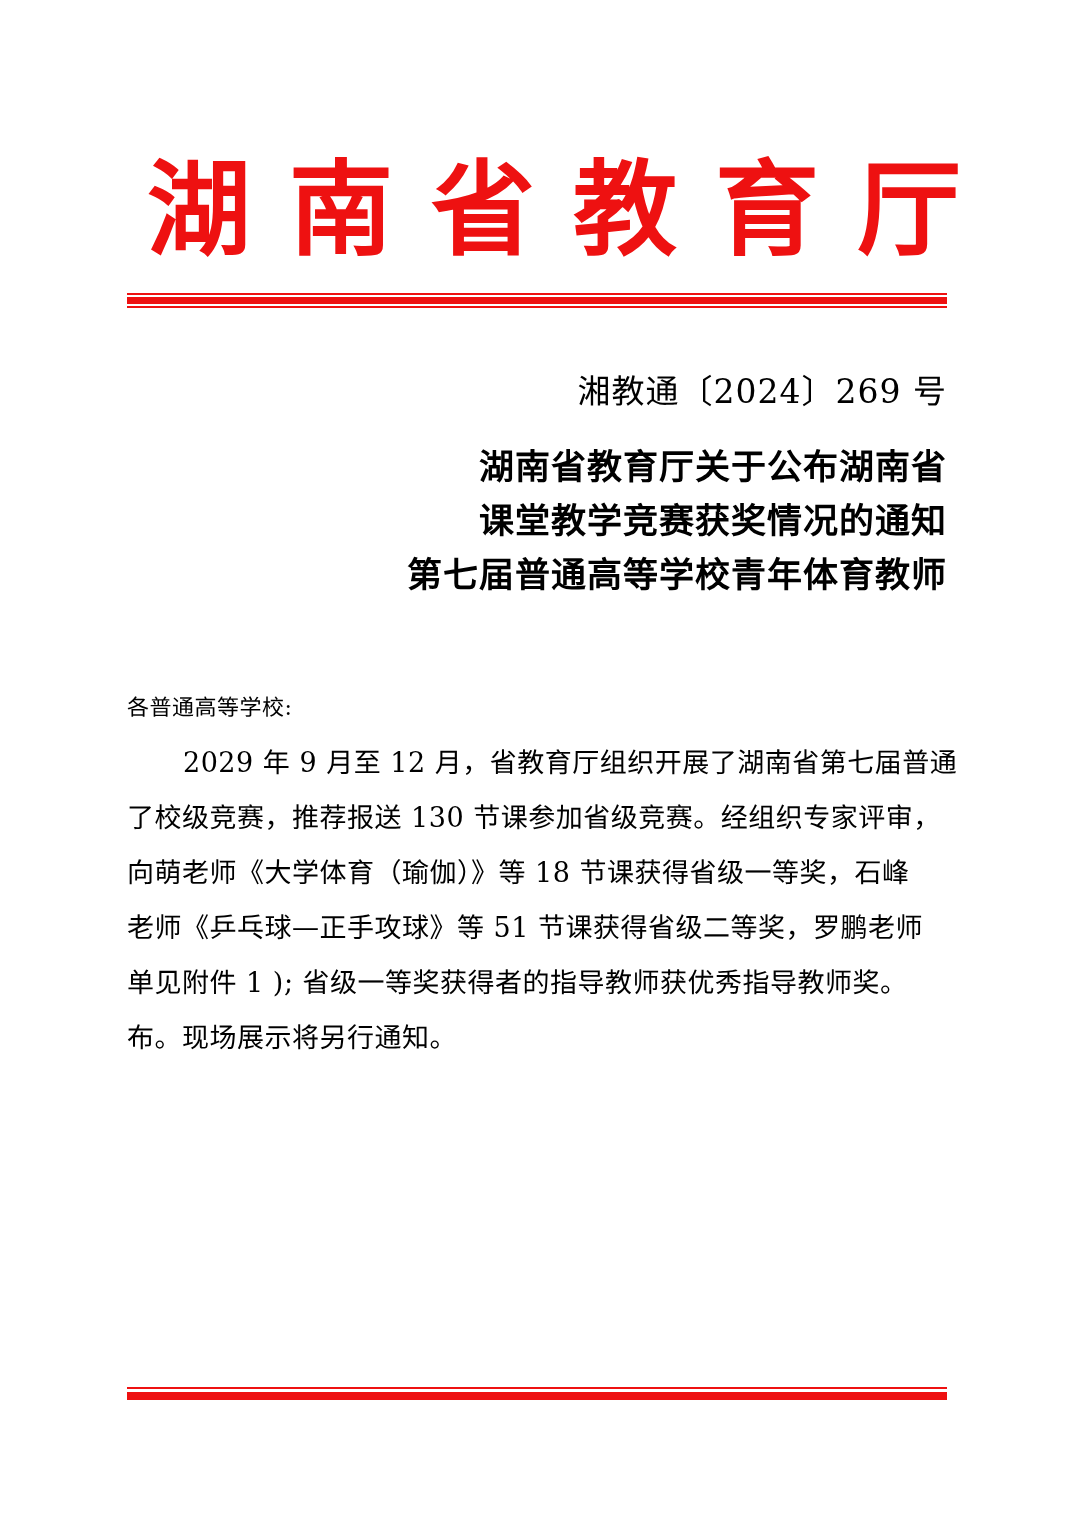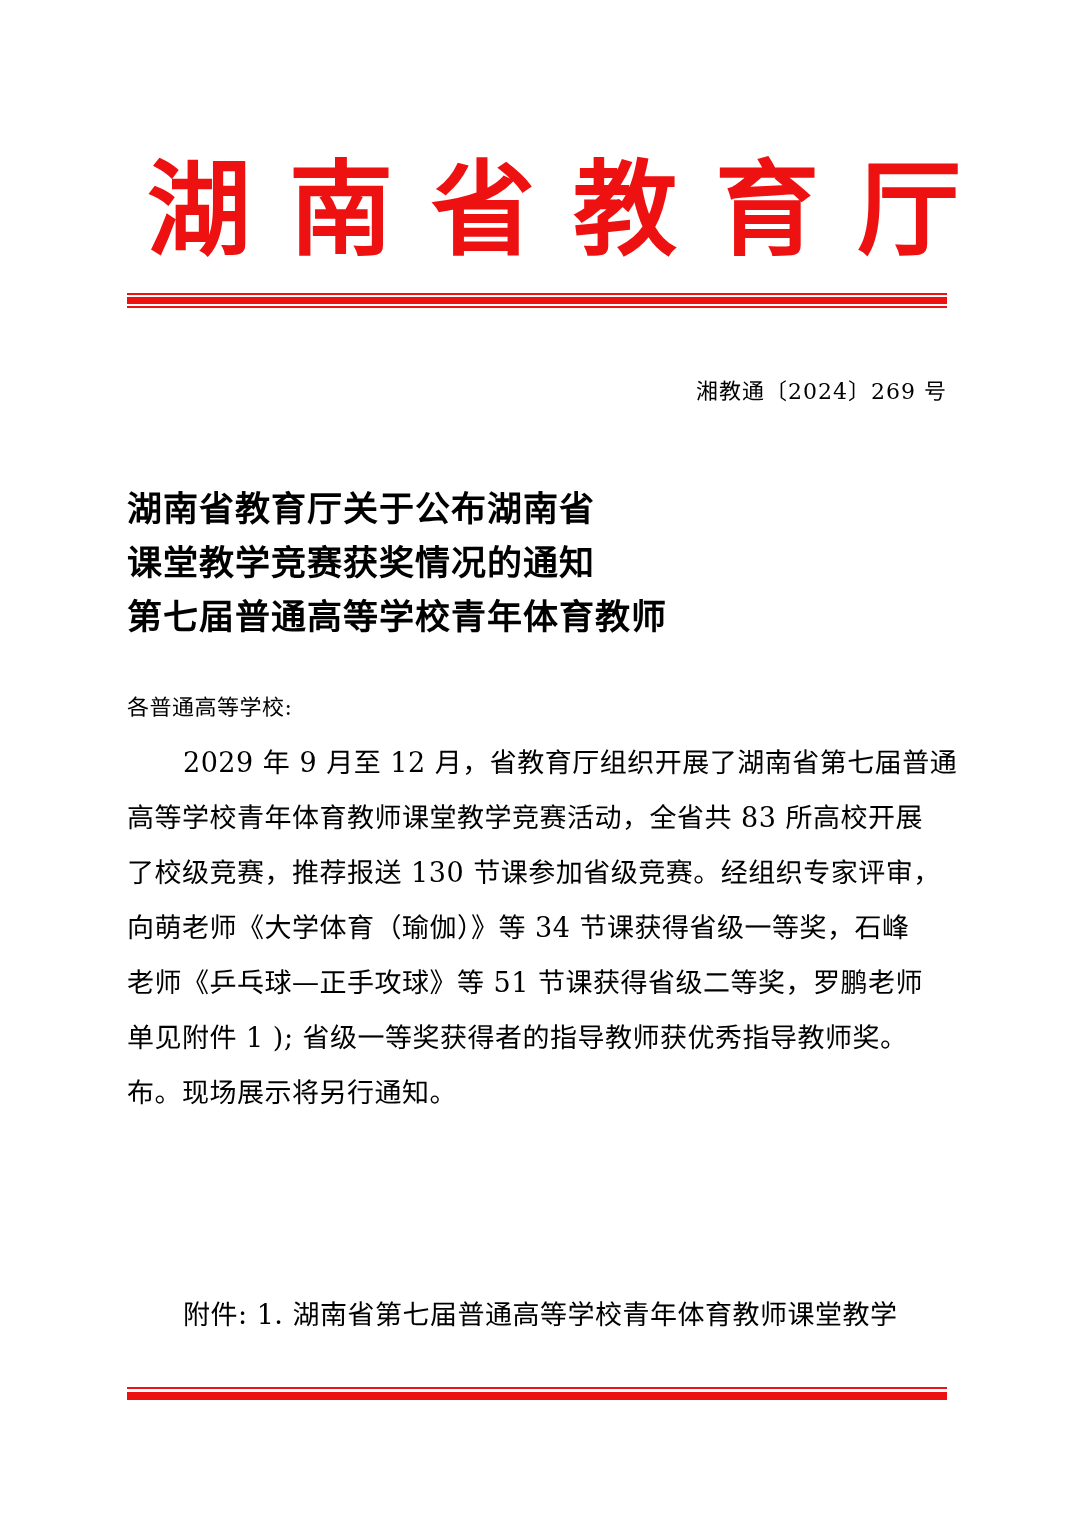--- a/index.html
+++ b/index.html
@@ -73,33 +73,33 @@
     background: #ee1111;
   }
 
   
   .doc-number {
     position: absolute;
     left: 127px;
     top: 372px;
     width: 820px;
     text-align: right;
-    font-size: 22px;
+    font-size: 33px;
     line-height: 40px;
     letter-spacing: 1px;
     white-space: nowrap;
   }
 
   
   .doc-title {
     position: absolute;
     left: 127px;
-    top: 482px;
-    width: 820px;
-    text-align: left;
+    top: 440px;
+    width: 820px;
+    text-align: right;
   }
   .doc-title .tline {
     display: block;
     font-weight: 700;
     font-size: 35px;
     line-height: 54px;
     letter-spacing: 1px;
     white-space: nowrap;
   }
 
@@ -183,31 +183,27 @@
   <div class="doc-title">
     <span class="tline">湖南省教育厅关于公布湖南省</span>
     <span class="tline">课堂教学竞赛获奖情况的通知</span>
     <span class="tline">第七届普通高等学校青年体育教师</span>
   </div>
 
   <div class="body-block">
     <div class="salutation">各普通高等学校:</div>
 
     <div class="body-line indent2">2029 年 9 月至 12 月，省教育厅组织开展了湖南省第七届普通</div>
-    <div class="body-line">高等学校青年体育教师课堂教学竞赛活动，全省共 83 所高校开展</div>
     <div class="body-line">了校级竞赛，推荐报送 130 节课参加省级竞赛。经组织专家评审，</div>
-    <div class="body-line">向萌老师《大学体育（瑜伽）》等 34 节课获得省级一等奖，石峰</div>
+    <div class="body-line">向萌老师《大学体育（瑜伽）》等 18 节课获得省级一等奖，石峰</div>
     <div class="body-line">老师《乒乓球—正手攻球》等 51 节课获得省级二等奖，罗鹏老师</div>
     <div class="body-line">单见附件 1 );  省级一等奖获得者的指导教师获优秀指导教师奖。</div>
     <div class="body-line">布。现场展示将另行通知。</div>
   </div>
 
-  <div class="attachment-block">
-    <div class="attachment-line">附件: 1. 湖南省第七届普通高等学校青年体育教师课堂教学</div>
-  </div>
 
   <div class="rule-bottom">
     <div class="thin-a" style="background: rgb(238, 17, 17);"></div>
     <div class="gap-a"></div>
     <div class="thick" style="background: rgb(238, 17, 17);"></div>
   </div>
 
 </div>
 
 </body></html>

